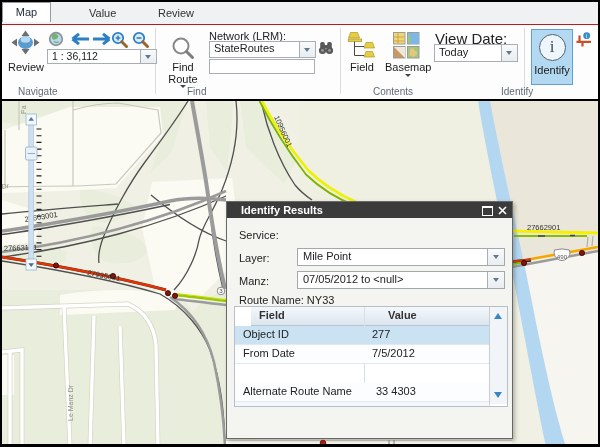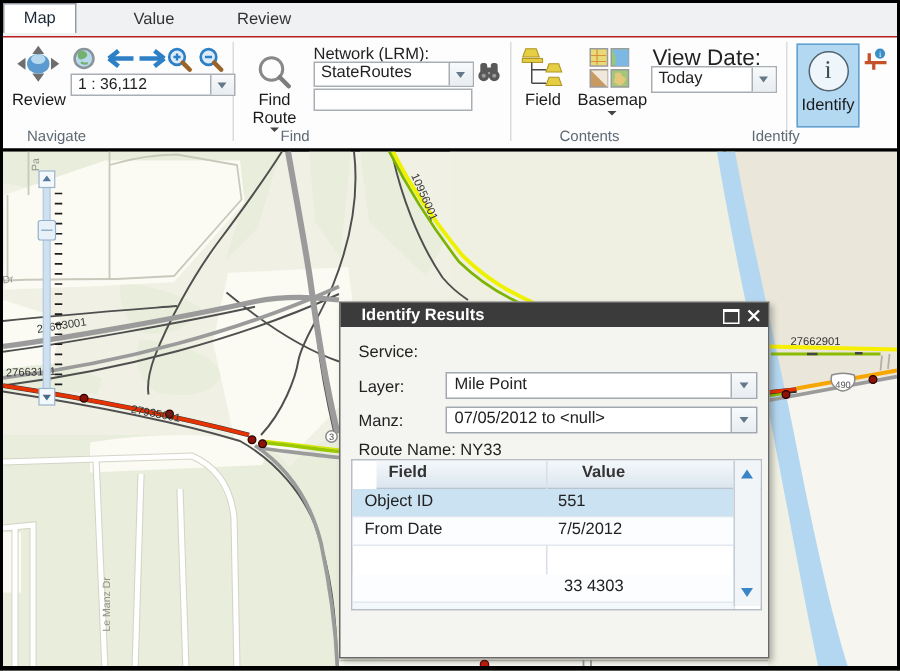--- a/index.html
+++ b/index.html
@@ -316,27 +316,28 @@
   <div class="dlab" style="left:12px;top:92px">Route Name: NY33</div>
   <div id="tbl">
     <div style="position:absolute;left:16px;top:0;width:272px;height:18px;background:linear-gradient(#f4f8fb,#dce6ef);border-bottom:1px solid #b8c4d0;font-size:11px;font-weight:bold;color:#333">
       <span style="position:absolute;left:8px;top:2px">Field</span>
       <span style="position:absolute;left:137px;top:2px">Value</span>
     </div>
     <div class="colline" style="left:129px"></div>
     <div class="colline" style="left:254px"></div>
     <div class="trow" style="top:19px;background:#cbe2f3">
         <span class="c1">Object ID</span>
-        <span class="c2">551</span>
+        <span class="c2">277</span>
       </div>
     <div class="trow" style="top:38px;background:#fcfdfe">
         <span class="c1">From Date</span>
         <span class="c2">7/5/2012</span>
       </div>
     <div class="trow" style="top:76px;background:#fcfdfe">
+        <span class="c1">Alternate Route Name</span>
         <span class="c2" style="left:141px">33 4303</span>
       </div>
     <div class="trow" style="top:95px;background:#f3f8fc"></div>
     <div id="sbar">
       <div class="sarr" style="top:6px;border-bottom:6px solid #3a85c8"></div>
       <div class="sarr" style="bottom:6px;border-top:6px solid #3a85c8"></div>
     </div>
   </div>
 </div>
 

